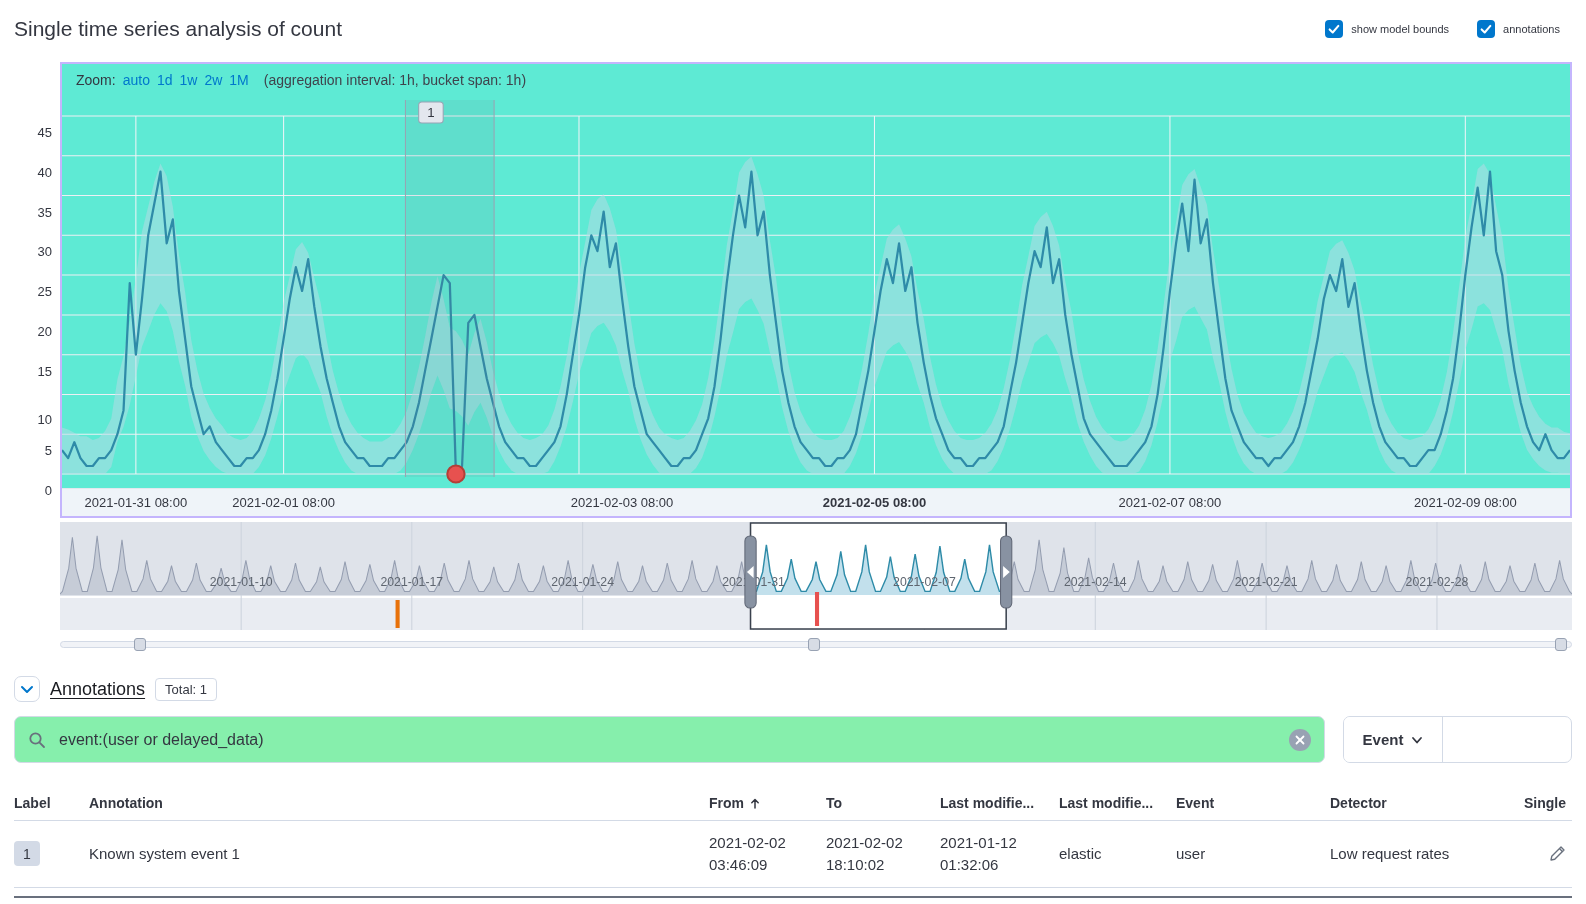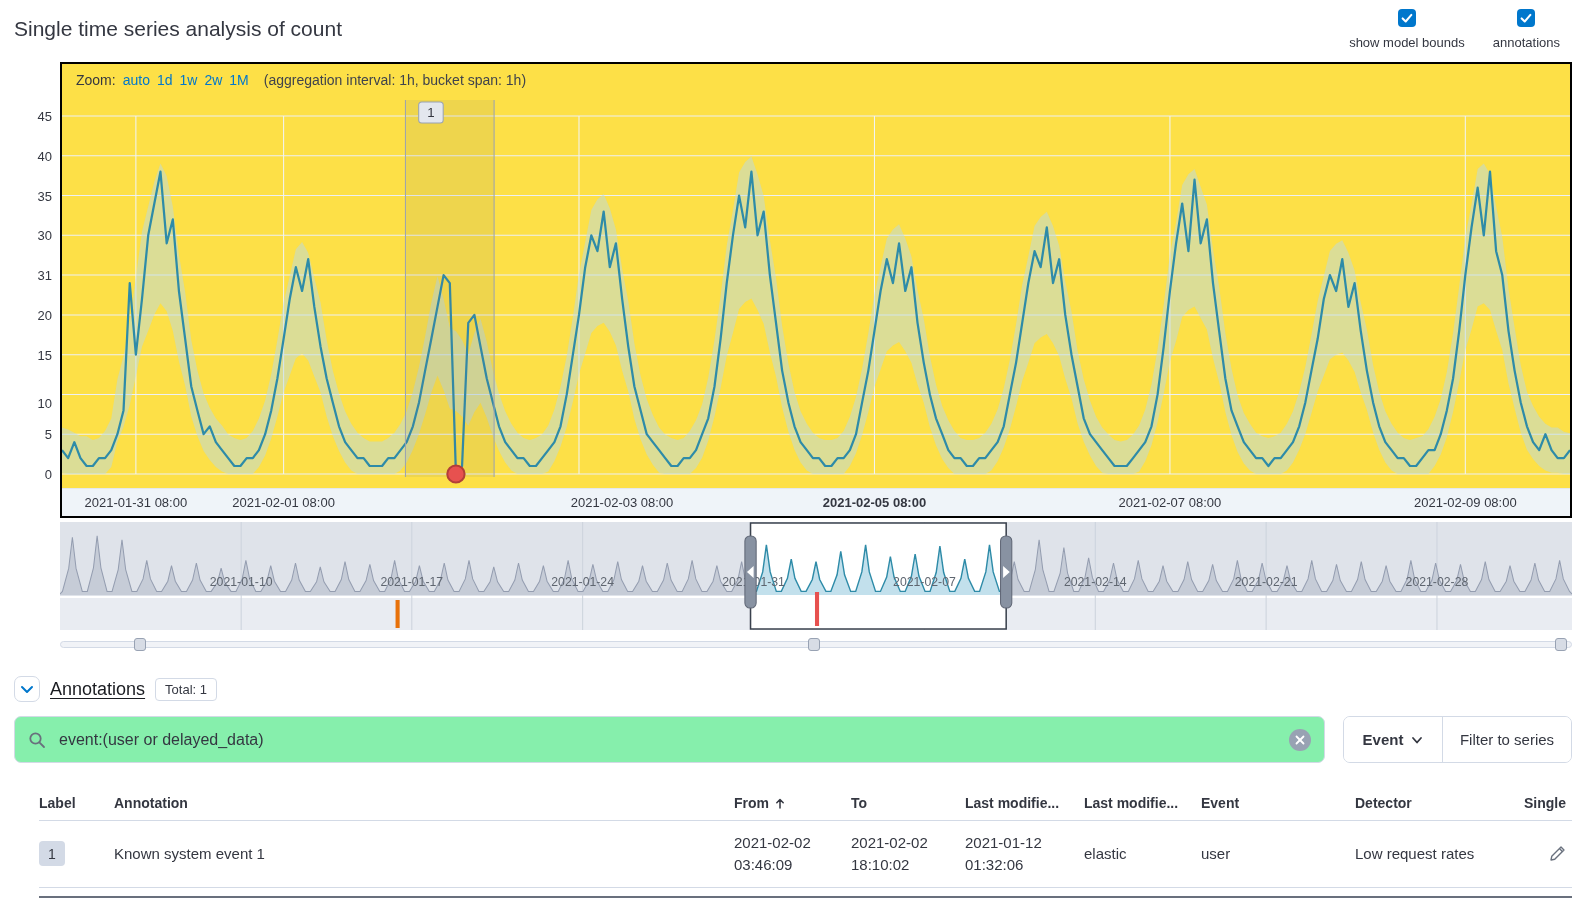--- a/index.html
+++ b/index.html
@@ -4,28 +4,28 @@
 <style>
   * { box-sizing: border-box; margin: 0; padding: 0; }
   html,body { width:1586px; height:904px; overflow:hidden; }
   body { background:#fff; color:#343741; font-family:"Liberation Sans","DejaVu Sans",sans-serif; }
   svg { font-family: inherit; display:block; }
   .page { padding:8px 14px 0 14px; }
 
   .topbar { display:flex; justify-content:space-between; align-items:center; height:42px; }
   .page-title { font-size:21px; font-weight:500; color:#343741; }
   .checks { display:flex; gap:28px; align-items:center; margin-right:12px; }
-  .check { display:flex; gap:8px; align-items:center; font-size:13px; cursor:pointer;flex-direction:column; }
+  .check { display:flex; gap:8px; align-items:center; font-size:11px; cursor:pointer; }
   .checkbox { width:18px; height:18px; border-radius:4px; background:#0077cc; display:flex; align-items:center; justify-content:center; flex:none; }
 
   .chart-wrap { display:flex; margin-top:12px; }
   .y-gutter { width:46px; flex:none; position:relative; font-size:13px; color:#343741; }
-  .y-label { position:absolute; right:8px; transform:translateY(-50%); }
+  .y-label { position:absolute; right:8px; transform:translateY(-50%);margin-top:16px; }
   .chart-col { flex:1; min-width:0; }
-  .main-box { border:2px solid #000000; background:#fde047;text-align:right; }
+  .main-box { border:2px solid #c4b5fd; background:#5eead4;text-align:right; }
   .zoom-row { height:32px; display:flex; align-items:center; gap:7px; padding:0 14px; font-size:14px; }
   .zoom-link { color:#0077cc; cursor:pointer; }
   .agg-note { margin-left:8px; color:#3f434c; }
   .main-chart { width:100%; height:392px; }
   .x-axis { position:relative; height:28px; background:#eff4f9; border-top:1px solid #e3e8ee; font-size:13px; color:#343741; }
   .x-label { position:absolute; top:6px; transform:translateX(-50%); white-space:nowrap; }
   .context-chart { width:100%; height:112px; margin-top:4px; }
   .scroll-row { position:relative; height:16px; margin-top:2px; }
   .scroll-track { position:absolute; left:0; right:0; top:5px; height:7px; background:#f1f3f7; border:1px solid #d3dae6; border-radius:4px; }
   .scroll-handle { position:absolute; top:2px; width:12px; height:13px; background:#d7dce5; border:1px solid #98a2b3; border-radius:3px; transform:translateX(-50%); cursor:pointer; }
@@ -37,21 +37,21 @@
 
   .search-row { display:flex; gap:18px; margin-top:14px; align-items:stretch; }
   .search-box { flex:1; position:relative; height:47px; border:1px solid #d3dae6; border-radius:7px; background:#86efac; }
   .search-icon { position:absolute; left:13px; top:14px; }
   .search-input { width:100%; height:100%; border:none; outline:none; background:transparent; padding:0 52px 0 44px; font-size:16px; color:#343741; font-family:inherit; }
   .clear-btn { position:absolute; right:13px; top:12px; width:22px; height:22px; border-radius:50%; background:#98a2b3; display:flex; align-items:center; justify-content:center; cursor:pointer; }
   .filter-group { flex:none; width:229px; display:flex; border:1px solid #d3dae6; border-radius:7px; overflow:hidden; background:#fff; }
   .btn-event { flex:0 0 99px; display:flex; align-items:center; justify-content:center; gap:8px; font-size:15px; font-weight:700; color:#343741; border:none; border-right:1px solid #d3dae6; background:#fff; cursor:pointer; font-family:inherit; }
   .btn-filter { flex:1; display:flex; align-items:center; justify-content:center; font-size:15px; color:#343741; border:none; background:#fff; cursor:pointer; font-family:inherit; }
 
-  .table { margin-top:26px; font-size:15px;margin-left:25px; }
+  .table { margin-top:26px; font-size:15px; }
   .thead { display:flex; align-items:center; padding:6px 0 9px 0; border-bottom:1px solid #d3dae6; font-size:14px; font-weight:700; }
   .trow { display:flex; align-items:center; padding:11px 0; border-bottom:1px solid #d3dae6; }
   .c-label{ width:75px; flex:none; }
   .c-ann  { width:620px; flex:none; }
   .c-from { width:117px; flex:none; }
   .c-to   { width:114px; flex:none; }
   .c-mod  { width:119px; flex:none; }
   .c-by   { width:117px; flex:none; }
   .c-event{ width:154px; flex:none; }
   .c-det  { width:166px; flex:none; }
@@ -89,21 +89,21 @@
     </div>
   </div>
 
   <div class="chart-wrap">
     <div class="y-gutter" id="y-gutter">
         <span class="y-label" style="top: 412px;">0</span>
         <span class="y-label" style="top: 372.222px;">5</span>
         <span class="y-label" style="top: 341px;">10</span>
         <span class="y-label" style="top: 292.667px;">15</span>
         <span class="y-label" style="top: 252.889px;">20</span>
-        <span class="y-label" style="top: 213.111px;">31</span>
+        <span class="y-label" style="top: 213.111px;">25</span>
         <span class="y-label" style="top: 173.333px;">30</span>
         <span class="y-label" style="top: 133.556px;">35</span>
         <span class="y-label" style="top: 93.7778px;">40</span>
         <span class="y-label" style="top: 54px;">45</span>
       </div>
     <div class="chart-col">
       <div class="main-box">
         <div class="zoom-row">
           <span>Zoom:</span>
           <span class="zoom-link">auto</span>
@@ -219,21 +219,20 @@
           </svg>
       </span>
     </div>
     <div class="filter-group">
       <button class="btn-event">
         <span>Event</span>
         <svg width="12" height="12" viewBox="0 0 12 12">
             <polyline points="2,4 6,8.5 10,4" stroke="#343741" stroke-width="1.8" fill="none" stroke-linecap="round" stroke-linejoin="round"></polyline>
           </svg>
       </button>
-      <button class="btn-filter">Filter to series</button>
     </div>
   </div>
 
   <div class="table">
     <div class="thead">
       <div class="c-label">Label</div>
       <div class="c-ann th-sort">Annotation</div>
       <div class="c-from th-sort">
         <span>From</span>
         <svg width="12" height="13" viewBox="0 0 12 12">

